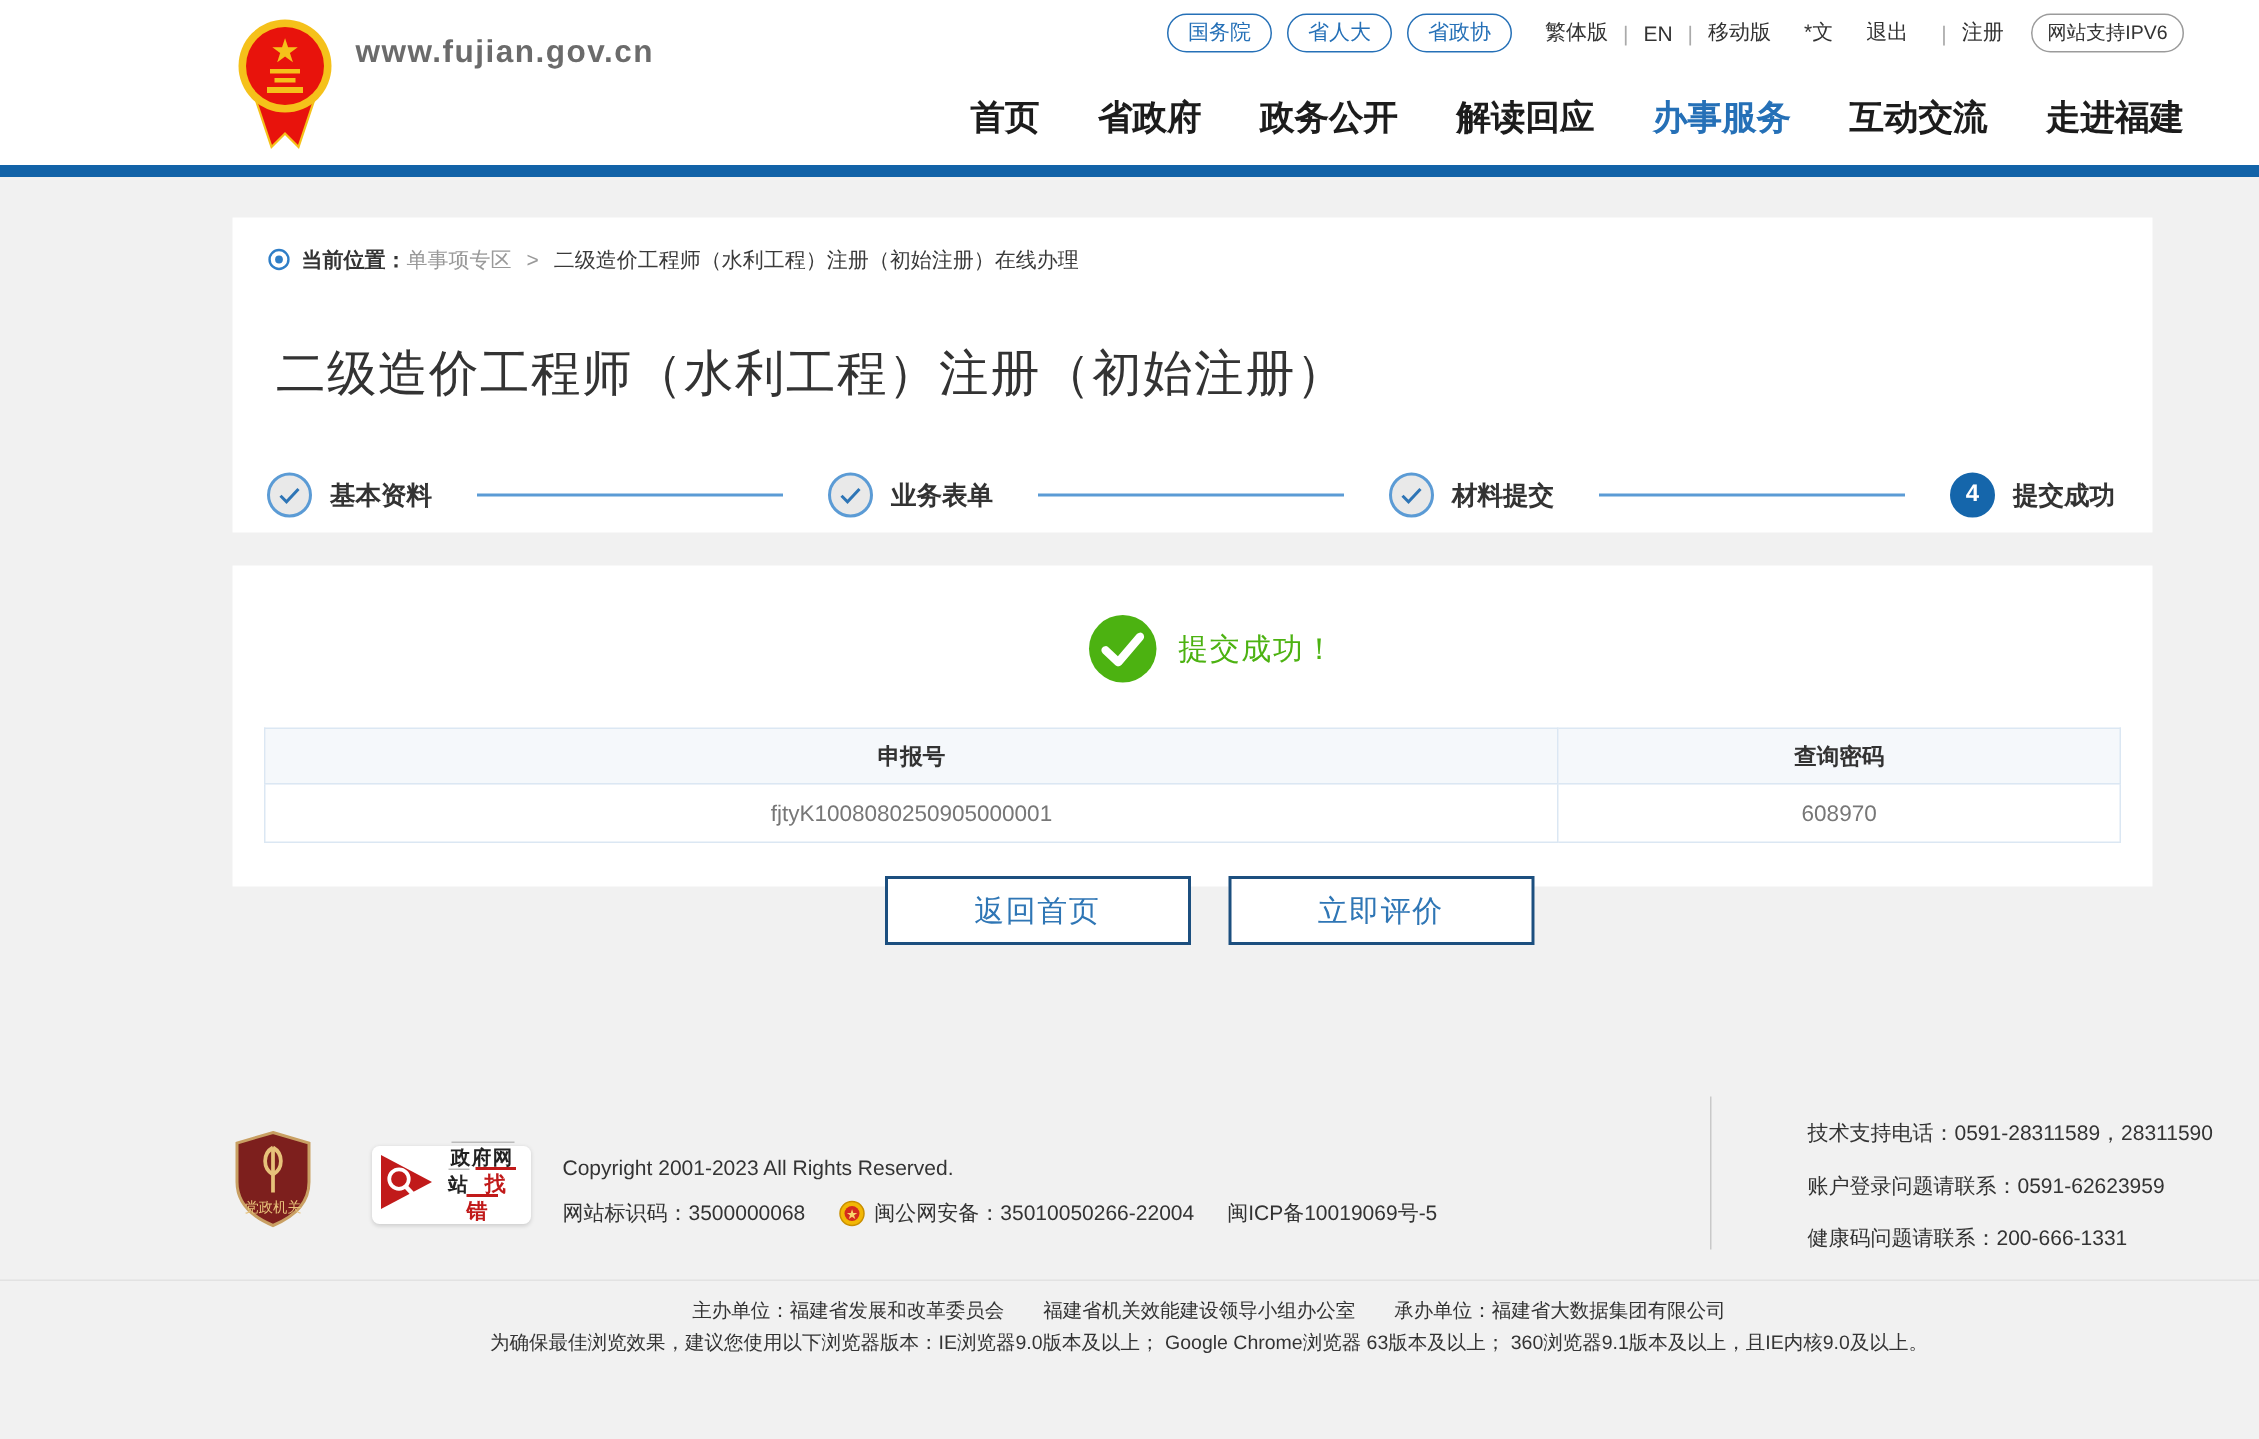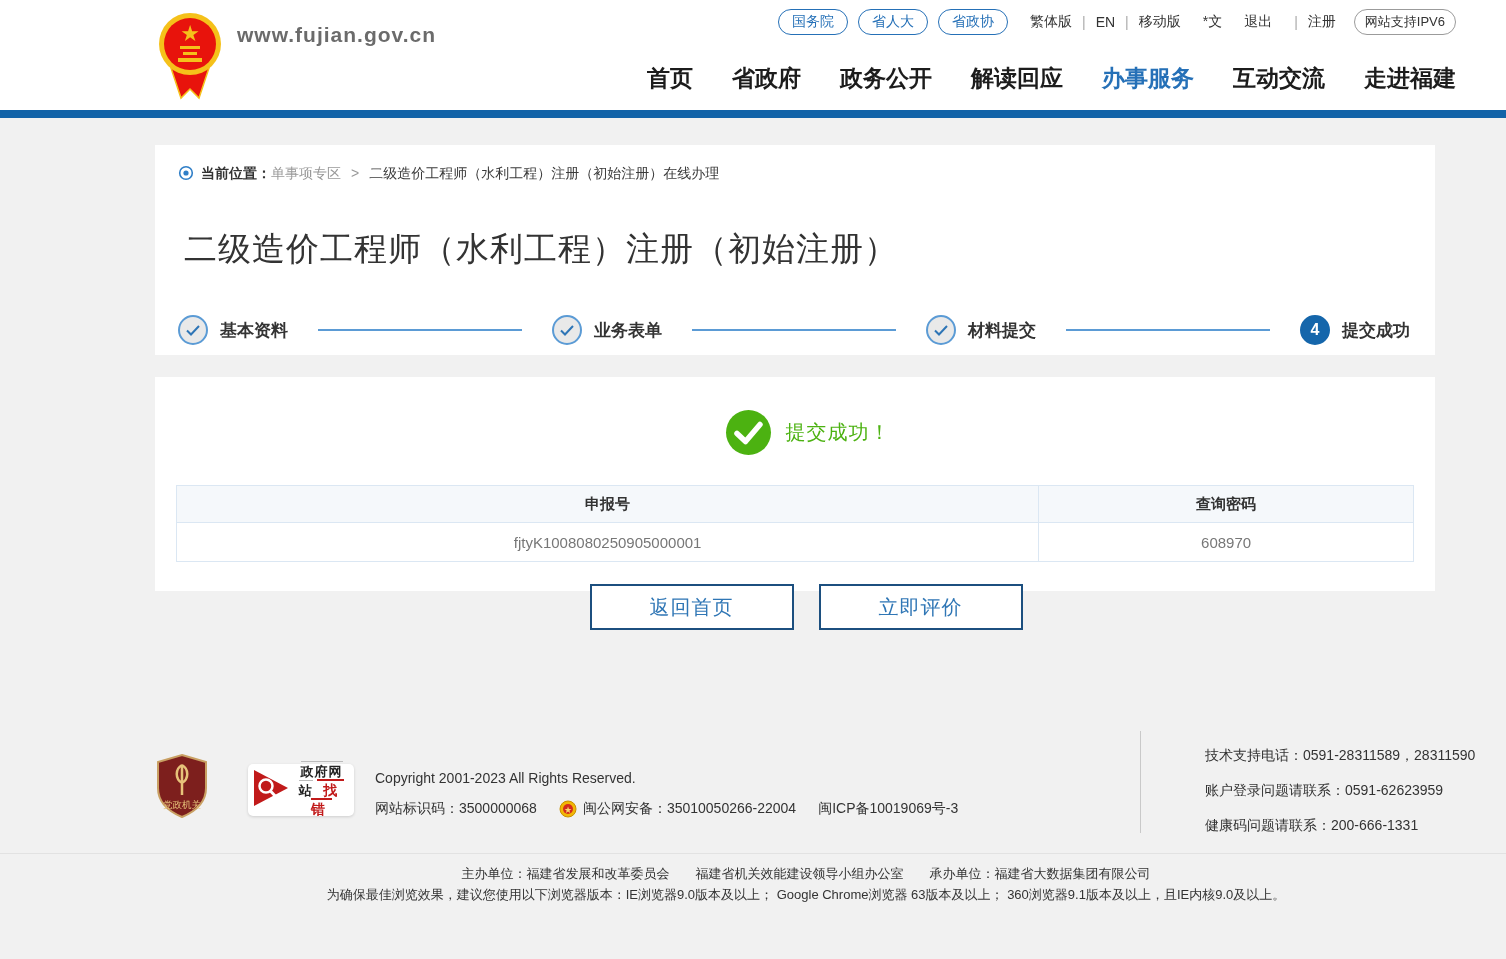--- a/index.html
+++ b/index.html
@@ -253,21 +253,21 @@
         <span class="seg">
           <span class="badge-police">
             <svg width="18" height="18" viewBox="0 0 18 18">
               <circle cx="9" cy="9" r="8" fill="#f2b705" stroke="#c98f00" stroke-width="1"></circle>
               <circle cx="9" cy="9" r="5" fill="#d42b1e"></circle>
               <text x="9" y="12.5" font-size="9" fill="#f8d66c" text-anchor="middle">★</text>
             </svg>
           </span>
           <span class="link-plain">闽公网安备：35010050266-22004</span>
         </span>
-        <span class="seg link-plain">闽ICP备10019069号-3</span>
+        <span class="seg link-plain">闽ICP备10019069号-5</span>
       </div>
     </div>
 
     <div class="v-divider"></div>
 
     <div class="contacts">
       <div>技术支持电话：0591-28311589，28311590</div>
       <div>账户登录问题请联系：0591-62623959</div>
       <div>健康码问题请联系：200-666-1331</div>
     </div>

